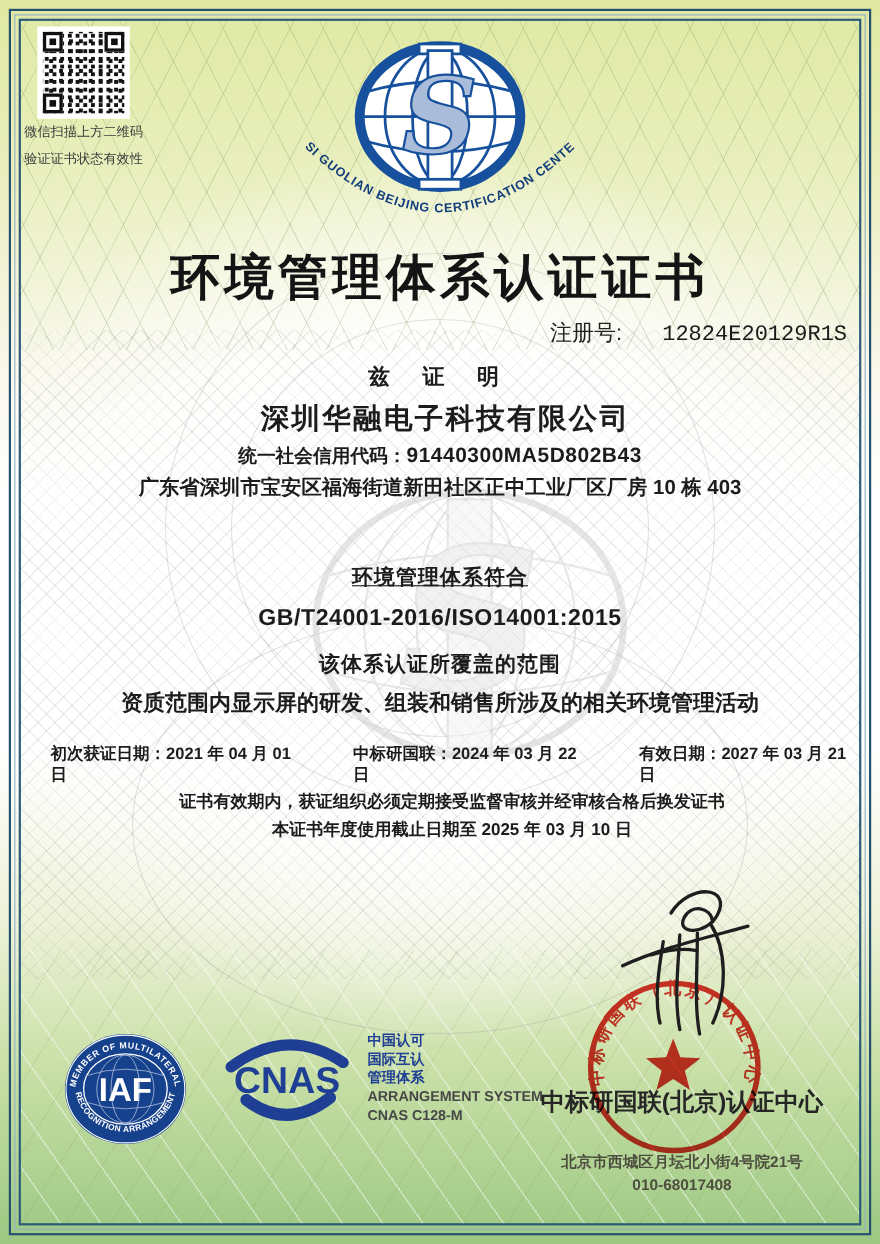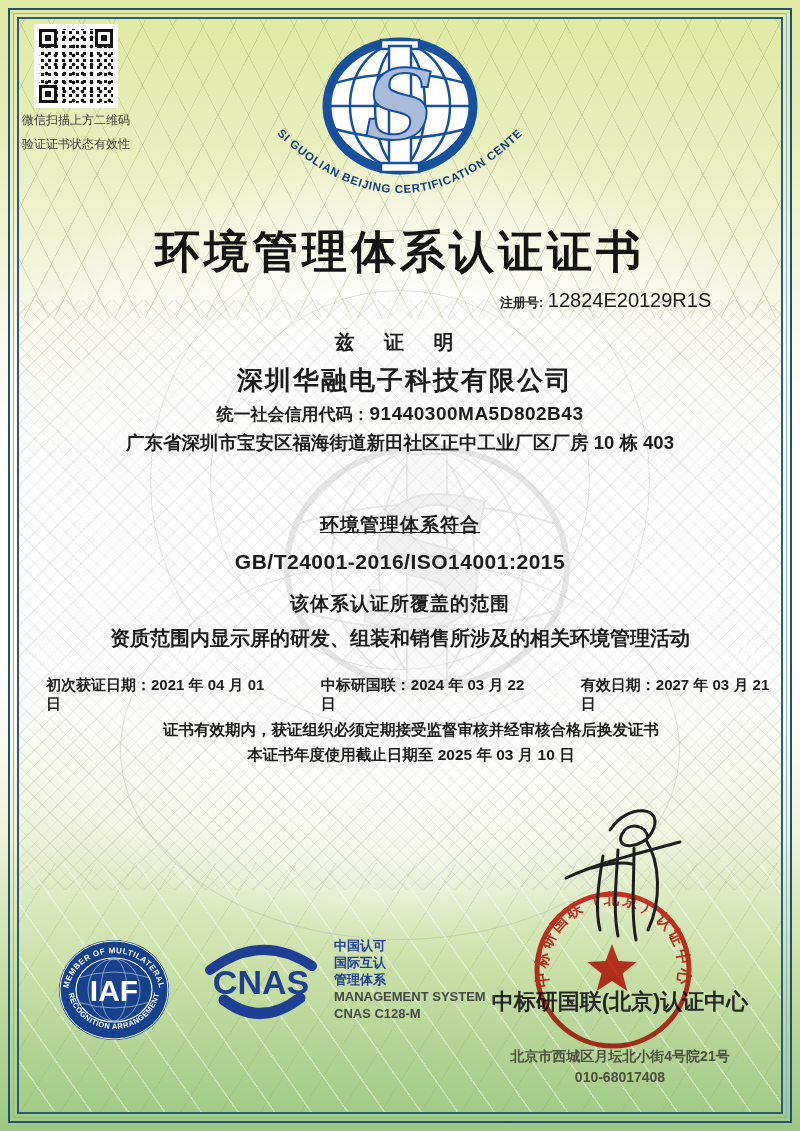--- a/index.html
+++ b/index.html
@@ -44,22 +44,22 @@
   .f-tl{left:0;top:0;} .f-tr{right:0;top:0;} .f-bl{left:0;bottom:0;}
   .qr-cap { left:22px; top:108px; width:160px; font-size:12px; color:#3a3a3a; line-height:24px; z-index:2; }
   
   .logo { left:265px; top:36px; width:270px; height:172px; z-index:2; }
   
   .wmark { left:262px; top:442px; width:330px; height:250px; opacity:.5; z-index:0; }
   
   .ctext { left:0; width:100%; text-align:center; color:#1c1c1c; z-index:3; }
   .title { top:222px; font-size:45px; font-weight:bold; letter-spacing:4px; color:#141414; }
   .reg   { position:absolute; top:289px; left:500px; z-index:3; }
-  .reg-label { font-size:13px; font-weight:bold; color:#222; }
-  .reg-num   { font-size:20px; font-family:Liberation Sans, sans-serif; color:#1a1a1a; }
+  .reg-label { font-size:20px; font-weight:normal; color:#222; }
+  .reg-num   { font-size:20px; font-family:Liberation Mono, monospace; color:#1a1a1a;margin-left:32px; }
   .certify { top:329px; font-size:20px; font-weight:bold; letter-spacing:12px; }
   .company { top:363px; font-size:26px; font-weight:bold; letter-spacing:2px;padding-left:10px; }
   .credit  { top:403px; font-size:17px; font-weight:bold; }
   .credit b{ font-size:19px; font-weight:800; letter-spacing:.5px; }
   .addr    { top:430px; font-size:18.5px; font-weight:bold; }
   .conform { top:512px; font-size:19px; font-weight:bold; letter-spacing:1px;text-decoration:underline; }
   .standard{ top:550px; font-size:21px; font-weight:bold; letter-spacing:.5px; }
   .scope-l { top:591px; font-size:19px; font-weight:bold; letter-spacing:1px; }
   .scope   { top:625px; font-size:20px; font-weight:bold; }
   .dates   { position:absolute; top:676px; left:16px; width:100%; display:flex; justify-content:flex-start; padding:0 30px; z-index:3;gap:40px; }
@@ -185,21 +185,21 @@
   <svg class="abs cnas" viewBox="0 0 134 80">
     <path d="M 16,30 Q 67,-8 118,26" fill="none" stroke="#1f3f94" stroke-width="10" stroke-linecap="round"></path>
     <text x="67" y="54" font-size="34" font-weight="bold" fill="#1f3f94" text-anchor="middle" letter-spacing="0" font-family="'Liberation Sans', sans-serif">CNAS</text>
     <path d="M 30,60 Q 67,88 106,58" fill="none" stroke="#1f3f94" stroke-width="11" stroke-linecap="round"></path>
   </svg>
 
   <div class="abs cnas-text">
     <div class="cn">中国认可</div>
     <div class="cn">国际互认</div>
     <div class="cn">管理体系</div>
-    <div class="en">MANAGEMENT SYSTEM</div>
+    <div class="en">ARRANGEMENT SYSTEM</div>
     <div class="en">CNAS C128-M</div>
   </div>
 
   <div class="issuer">中标研国联(北京)认证中心</div>
 
   <svg class="abs stamp" viewBox="0 0 172 172">
     <circle cx="86" cy="86" r="76" fill="none" stroke="#dd2318" stroke-width="5"></circle>
     <polygon points="85,60 91.5,77.1 109.7,78 95.5,89.4 100.3,107 85,97 69.7,107 74.5,89.4 60.3,78 78.5,77.1" fill="#dd2318"></polygon>
     <path id="stampArc" d="M 24,108.6 A 66,66 0 1 1 148,108.6" fill="none"></path>
     <text font-size="15.5" font-weight="bold" fill="#dd2318" letter-spacing="3">

